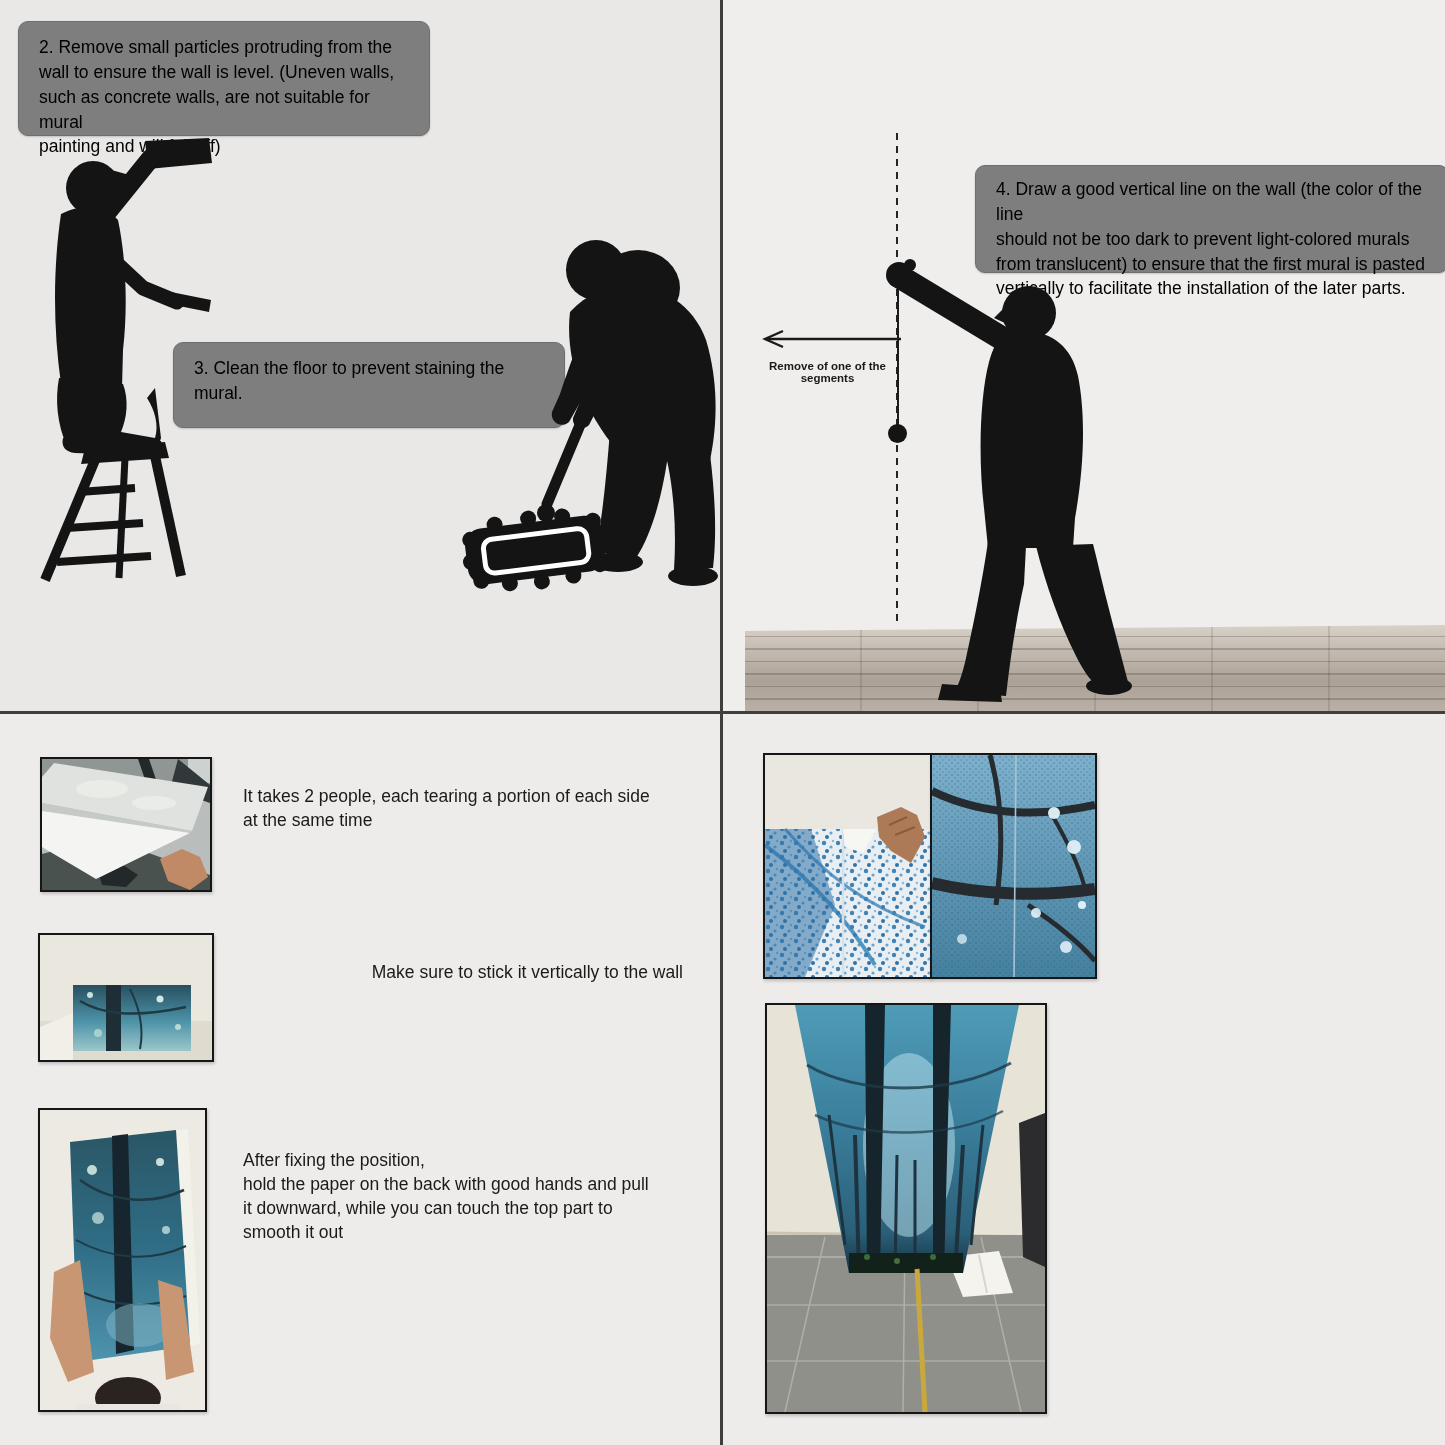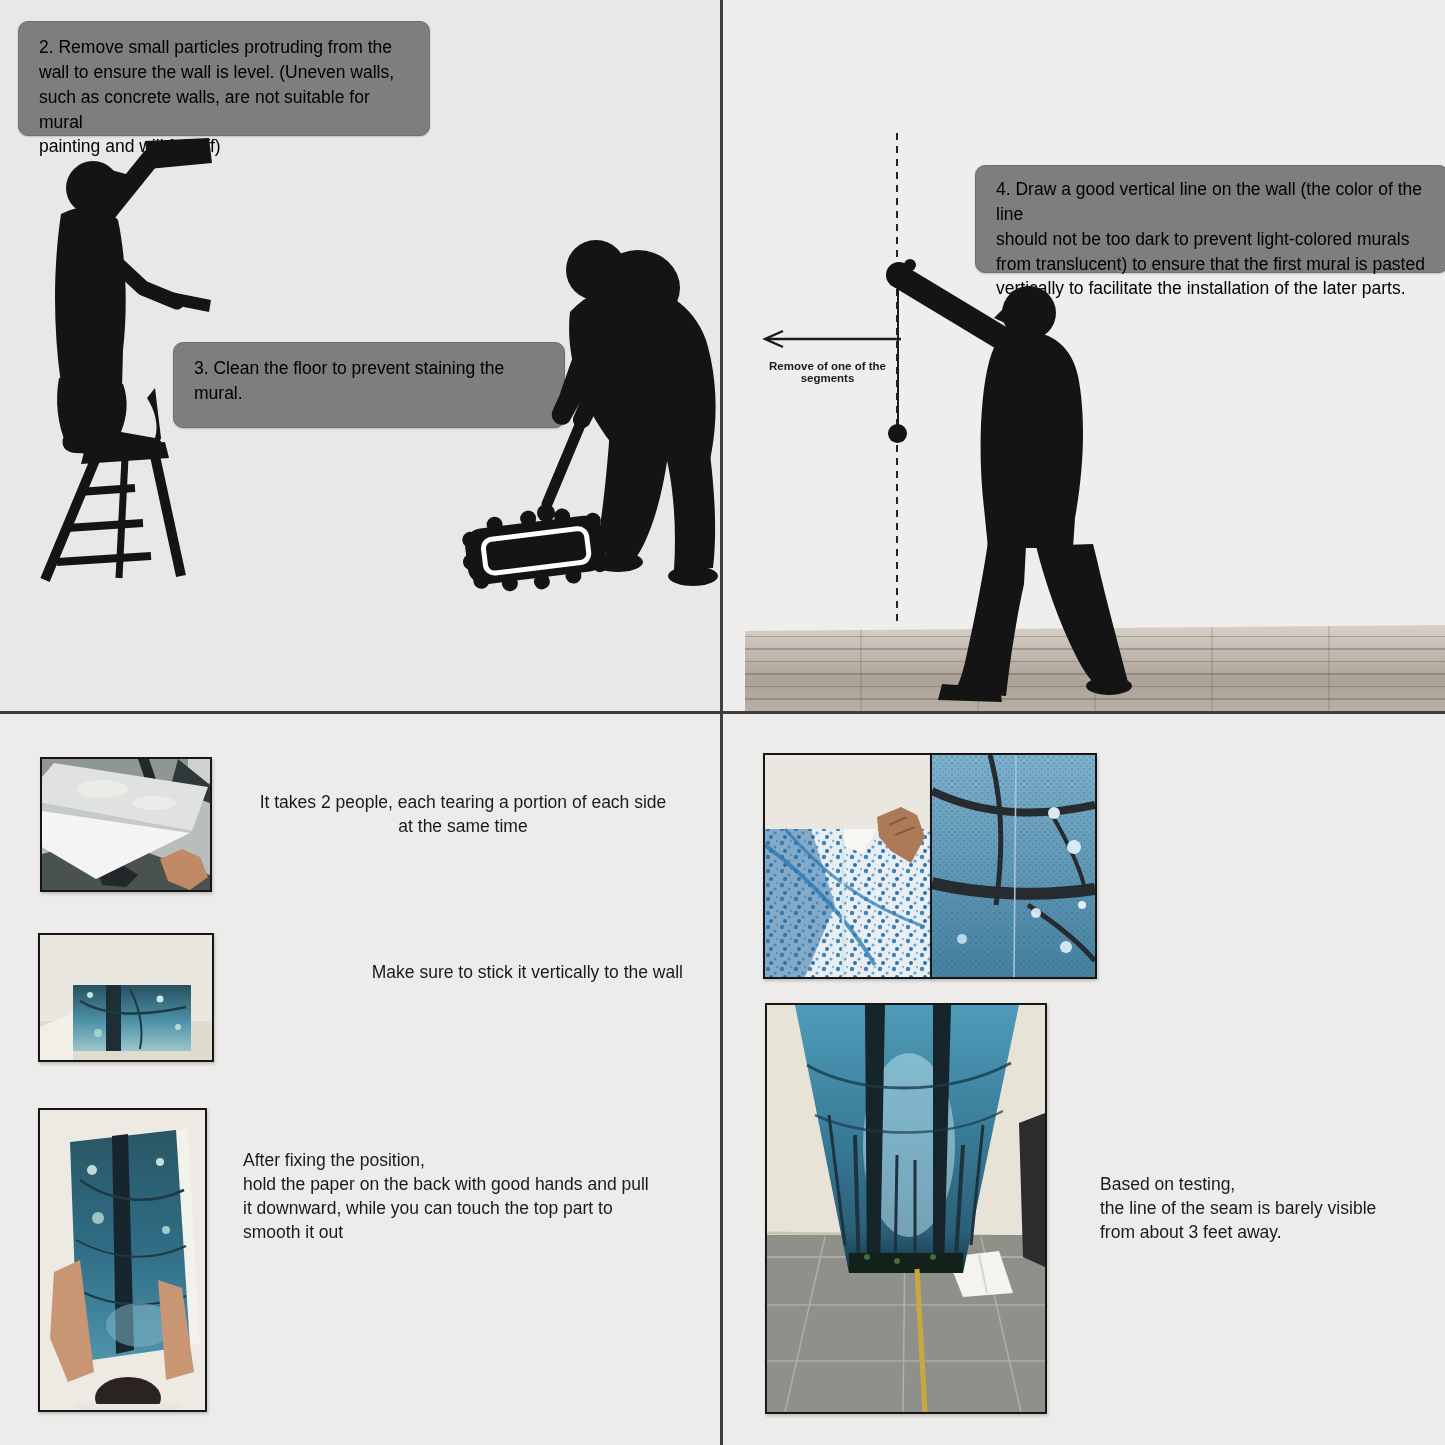--- a/index.html
+++ b/index.html
@@ -181,21 +181,21 @@
         <polygon points="0,95 62,78 168,116 168,131 0,131" fill="#49524e"></polygon>
         <polygon points="56,112 78,104 96,116 84,128 60,126" fill="#23282a"></polygon>
         <polygon points="12,4 166,28 150,72 0,44 0,18" fill="#dfe2de"></polygon>
         <ellipse cx="60" cy="30" rx="26" ry="9" fill="#eef1ed" opacity=".7"></ellipse>
         <ellipse cx="112" cy="44" rx="22" ry="7" fill="#f2f4f1" opacity=".6"></ellipse>
         <polygon points="0,44 150,72 58,118 0,72" fill="#c6cac6"></polygon>
         <polygon points="0,52 148,74 54,120 0,88" fill="#f4f5f2"></polygon>
         <polygon points="118,100 140,90 158,98 166,118 148,131 126,122" fill="#c08a66"></polygon>
       </svg>
     </div>
-    <div class="caption" style="left:243px;top:76px;width:440px;text-align:center;">It takes 2 people, each tearing a portion of each side
+    <div class="caption" style="left:243px;top:70px;width:440px;">It takes 2 people, each tearing a portion of each side
 at the same time</div>
 
     <div class="photo" style="left:38px;top:219px;width:172px;height:125px;">
       <svg width="172" height="125" viewBox="0 0 172 125">
         <defs>
           <linearGradient id="lg-teal-a" x1="0" y1="0" x2="0" y2="1">
             <stop offset="0" stop-color="#27505f"></stop>
             <stop offset=".55" stop-color="#4d92a8"></stop>
             <stop offset="1" stop-color="#9cc6cb"></stop>
           </linearGradient>
@@ -339,21 +339,18 @@
         <path d="M40,60 C90,90 180,92 244,58" stroke="#1c3b4a" stroke-width="3" fill="none" opacity=".8"></path>
         <path d="M48,110 C100,134 184,134 236,106" stroke="#1c3b4a" stroke-width="2.5" fill="none" opacity=".7"></path>
         <polygon points="82,248 196,248 196,268 82,268" fill="#12221a"></polygon>
         <circle cx="100" cy="252" r="3" fill="#3c6b3a"></circle>
         <circle cx="130" cy="256" r="3" fill="#466f3c"></circle>
         <circle cx="166" cy="252" r="3" fill="#3c6b3a"></circle>
 
         <line x1="150" y1="264" x2="158" y2="407" stroke="#c9a93e" stroke-width="5"></line>
       </svg>
     </div>
-    <div class="caption" style="left:377px;top:458px;width:330px;">Based on testing,
-the line of the seam is barely visible
-from about 3 feet away.</div>
   </div>
 
   <div class="divider-h"></div>
   <div class="divider-v"></div>
 
 </div>
 
 </body></html>

